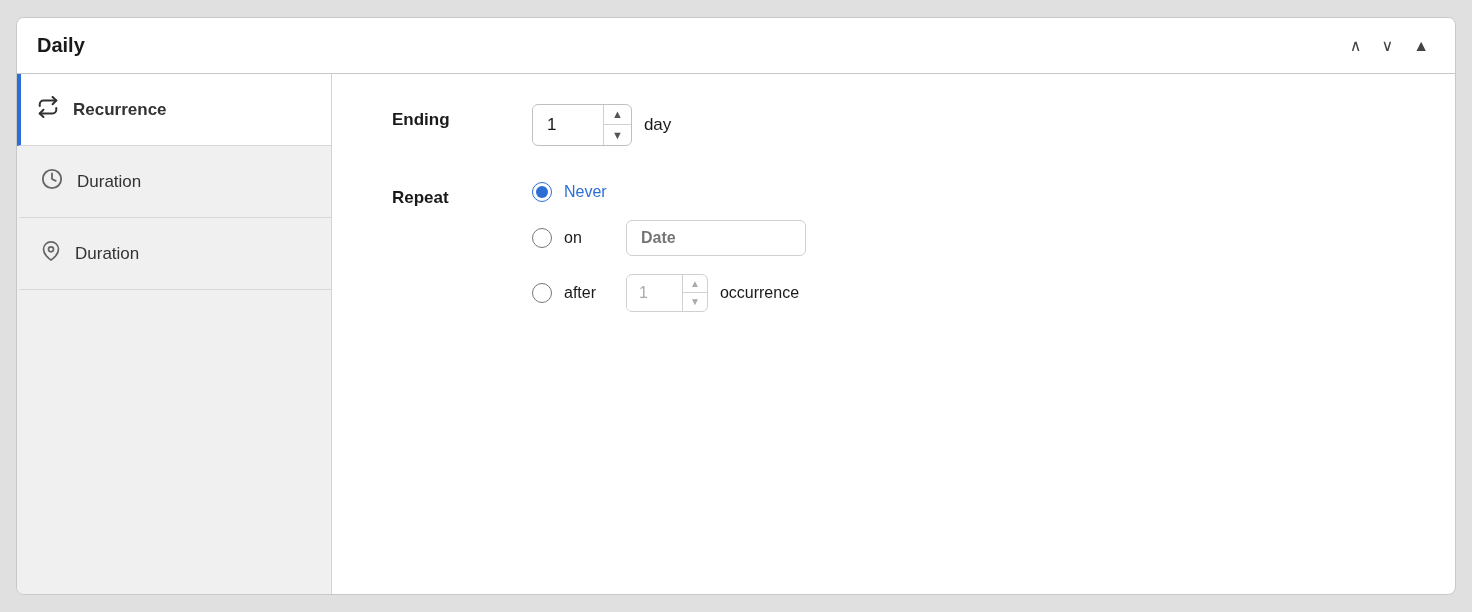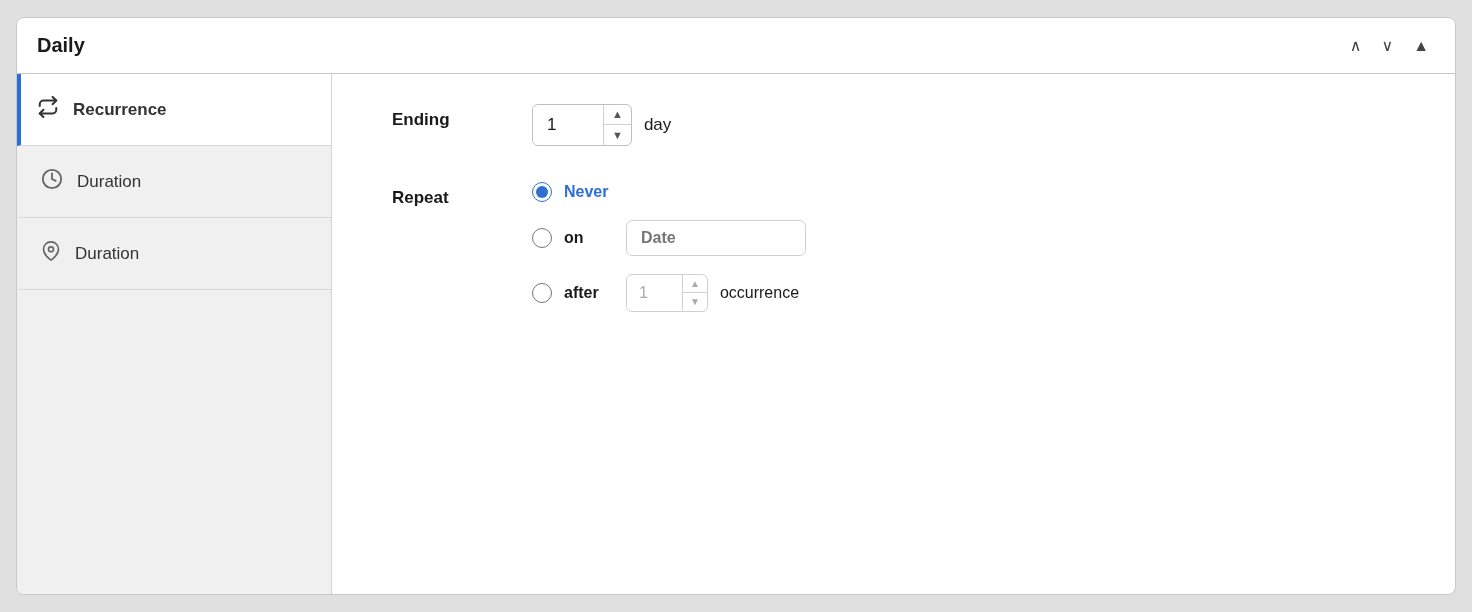--- a/index.html
+++ b/index.html
@@ -192,21 +192,20 @@
     .radio-input {
       width: 20px;
       height: 20px;
       cursor: pointer;
       accent-color: #2b6fd4;
     }
     .radio-label {
       font-size: 16px;
       color: #1a1a1a;
       min-width: 50px;
-      font-weight: bold;
     }
     .radio-label.blue {
       color: #2b6fd4;
     }
     .date-input {
       border: 1.5px solid #d0d0d0;
       border-radius: 6px;
       padding: 8px 14px;
       font-size: 16px;
       color: #999;

